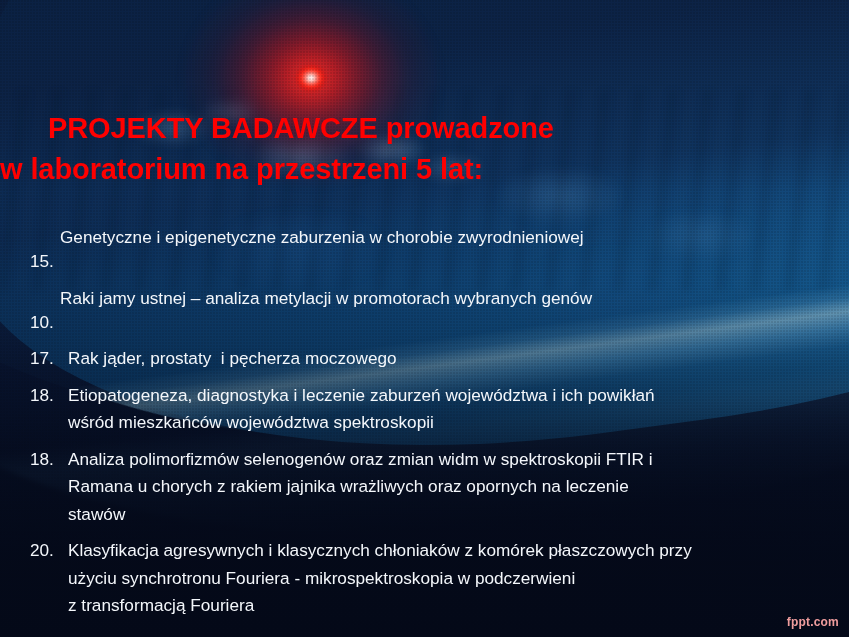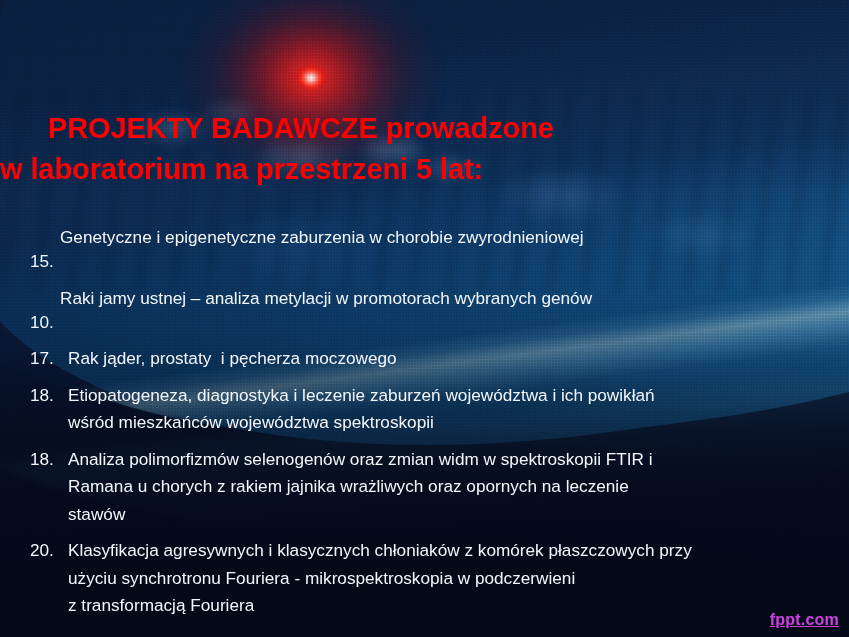--- a/index.html
+++ b/index.html
@@ -277,26 +277,25 @@
   .gap-tight .item-num { width: 30px; margin-top: 24px; }
   .gap-wide  .item-num { width: 38px; }
 
   
   .deep-indent { padding-left: 58px; }
 
   .watermark {
     position: absolute;
     right: 10px;
     bottom: 8px;
-    color: #d946ef;
-    font-size: 16px;
+    color: #fca5a5;
+    font-size: 12px;
     font-weight: bold;
     letter-spacing: 0.2px;
     opacity: 0.95;
-    text-decoration: underline;
   }
 </style>
 </head>
 <body>
 
 <div class="slide">
 
   <div class="bg-base"></div>
   <div class="bg-sky"></div>
   <div class="bg-rim"></div>

